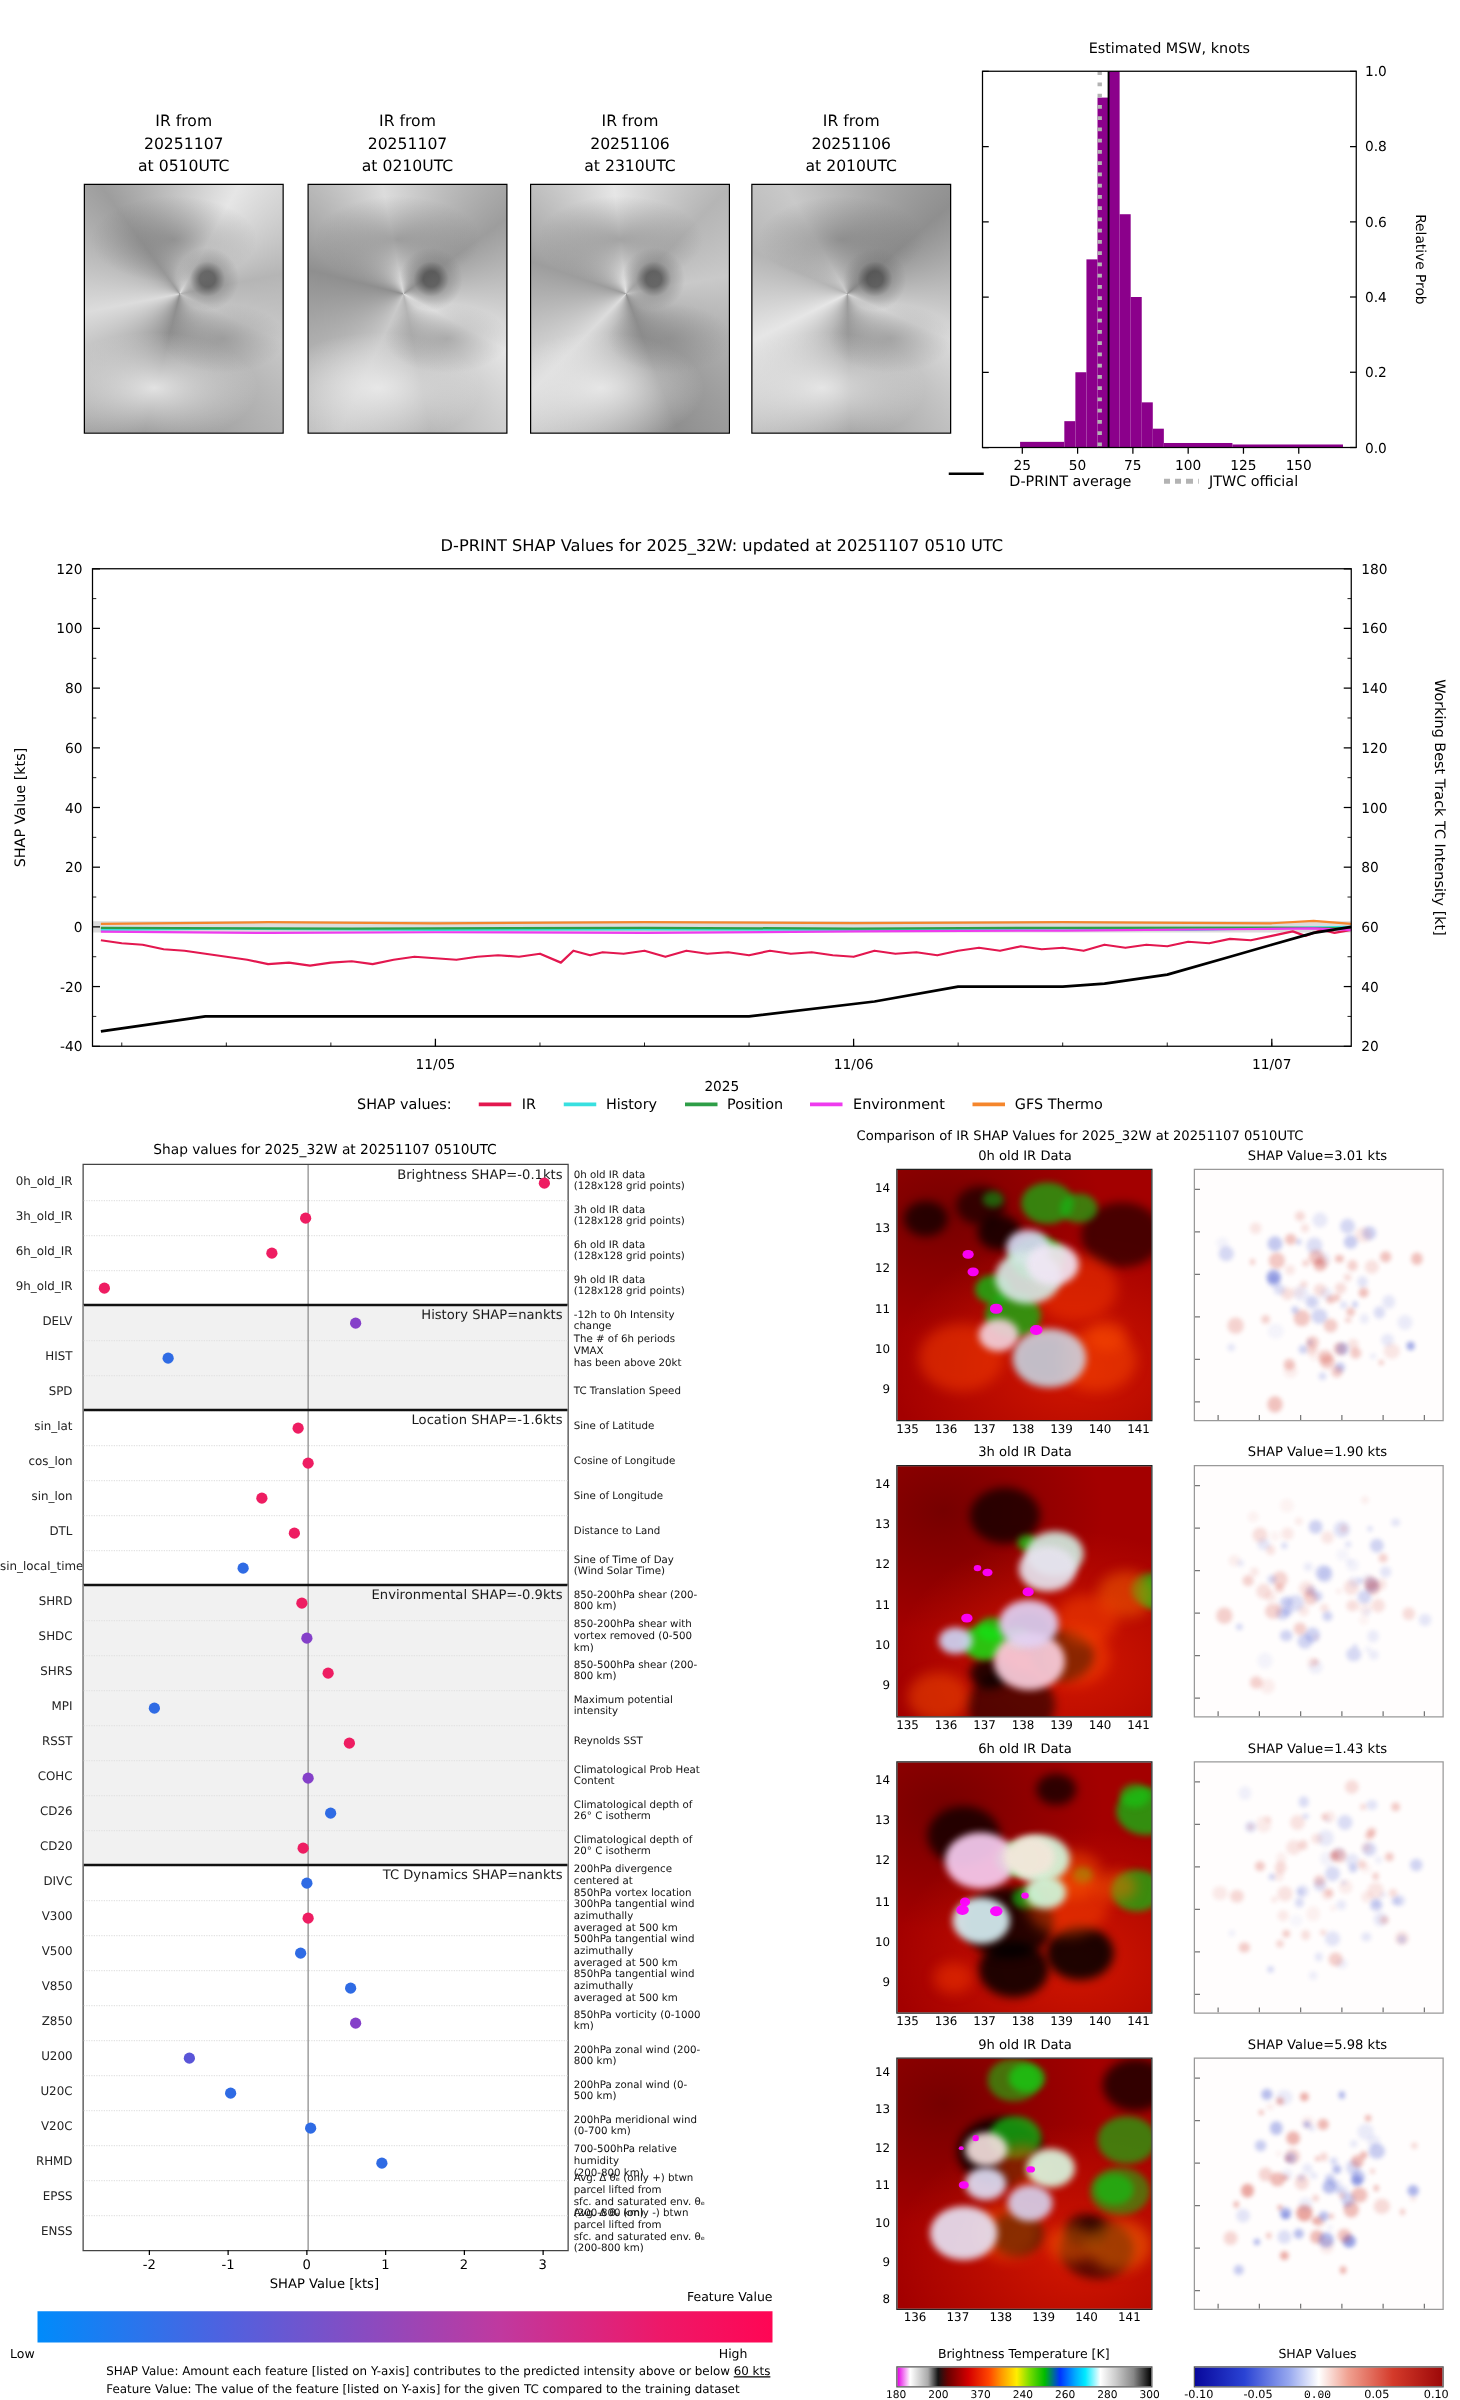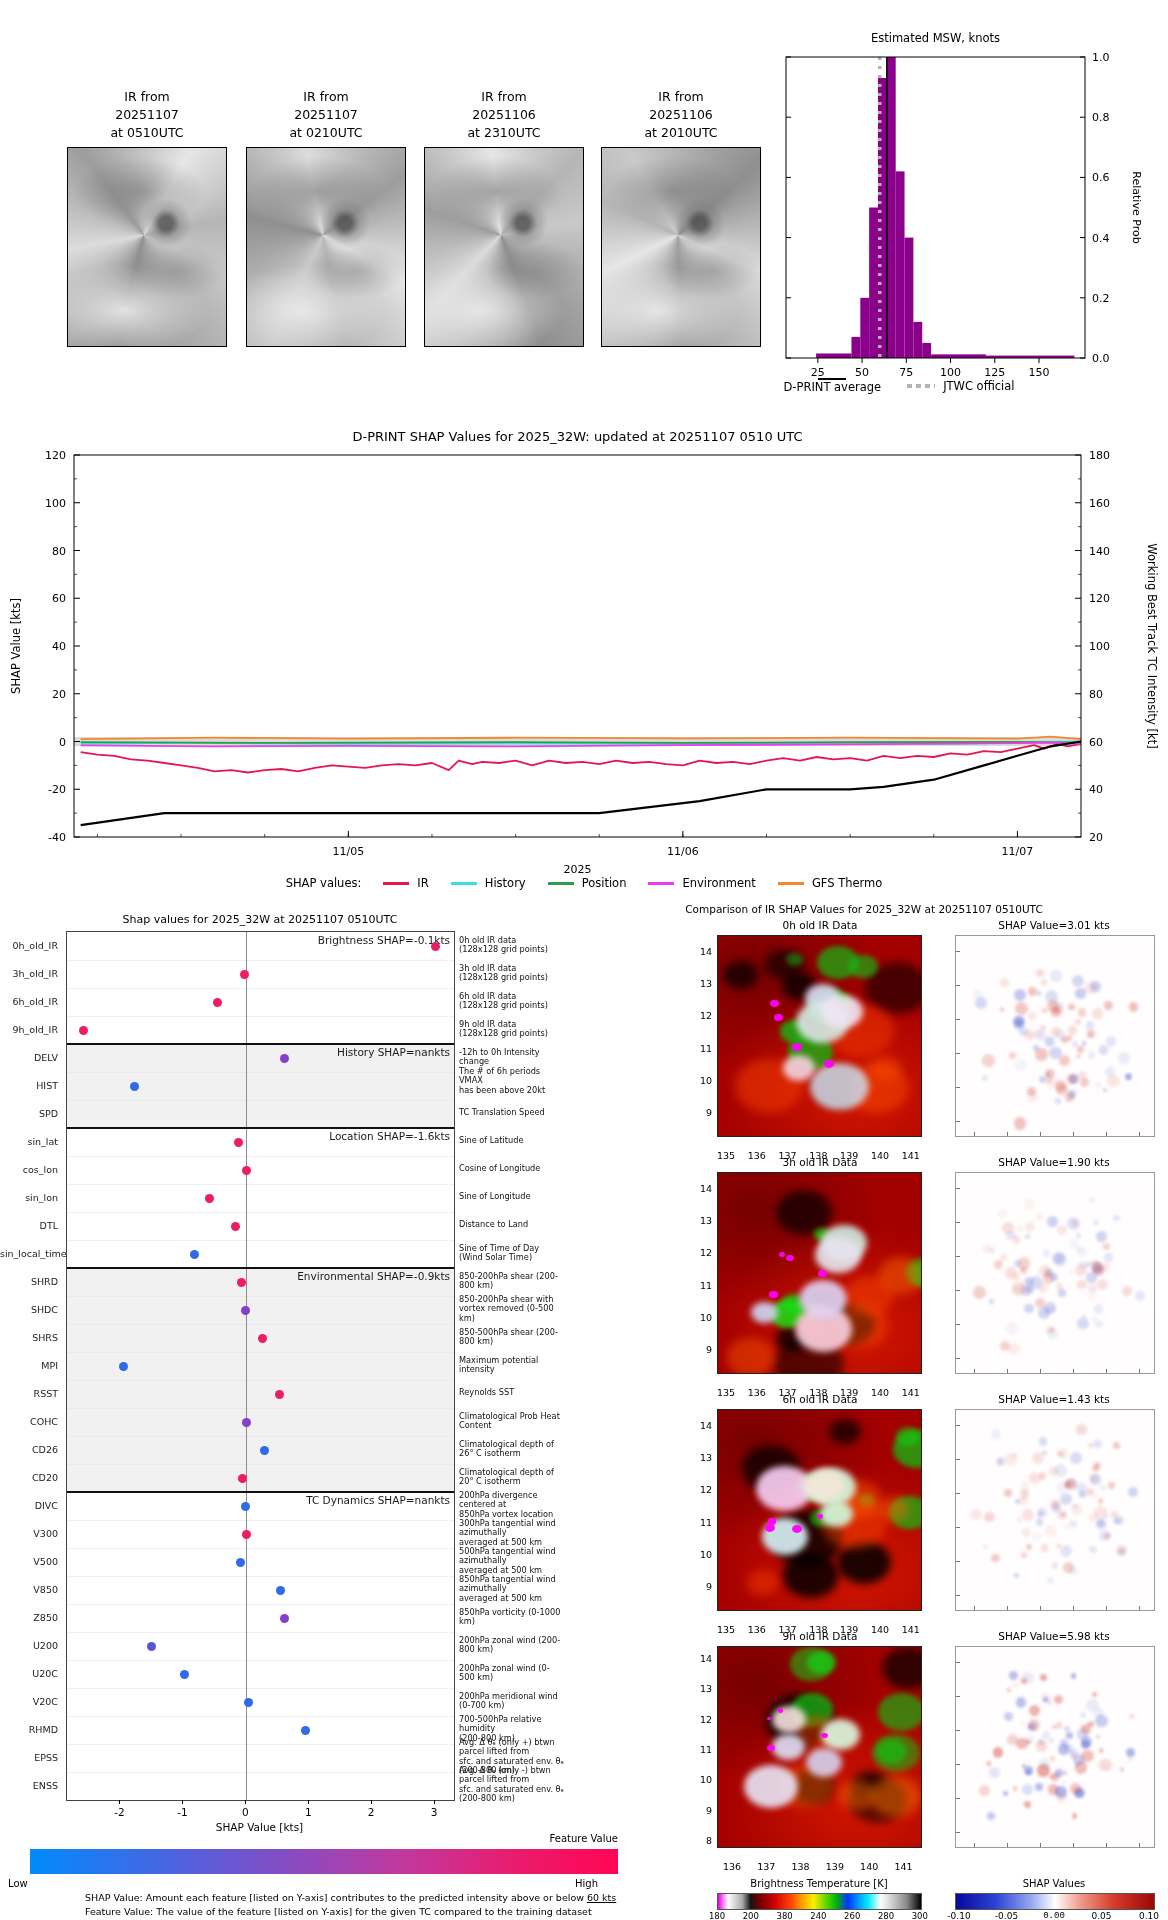--- a/index.html
+++ b/index.html
@@ -55,21 +55,21 @@
   .ir-map{position:absolute;width:203px;height:200px;border:1px solid #222;overflow:hidden;
     background-image:
       radial-gradient(120% 90% at 70% 80%, rgba(255,45,0,.5), transparent 60%),
       radial-gradient(90% 70% at 18% 18%, rgba(110,0,0,.85), transparent 70%),
       linear-gradient(#a30000,#a30000);}
   .shap-map{position:absolute;width:198px;height:200px;border:1px solid #999;background:#fffdfd;overflow:hidden;}
   .blob{position:absolute;border-radius:50%;}
   .lat-box{position:absolute;width:20px;height:200px;}
   .lat-lab{position:absolute;right:2px;font-size:9.5px;text-align:right;transform:translateY(-50%);}
   .lon-box{position:absolute;height:13px;}
-  .lon-lab{position:absolute;font-size:9.5px;transform:translateX(-50%);margin-top:12px;}
+  .lon-lab{position:absolute;font-size:9.5px;transform:translateX(-50%);}
   .map-tick{position:absolute;background:#777;}
   #bt-label{position:absolute;left:689px;top:1878px;width:260px;text-align:center;font-size:10px;}
   #bt-bar{position:absolute;left:717px;top:1893px;width:203px;height:15px;border:1px solid #555;
     background:linear-gradient(90deg,#e500e5 0%,#ffffff 5%,#aaaaaa 12%,#141414 16%,#6b0000 20%,#d40000 28%,#ff4500 36%,#ff9900 41%,#ffee00 47%,#7add00 52%,#00bb00 58%,#0033ff 64%,#00aaff 70%,#00eaff 74%,#ffffff 80%,#cccccc 86%,#888888 93%,#000000 100%);}
   #bt-ticks{position:absolute;left:707px;top:1911px;width:223px;height:10px;}
   .bt-t{position:absolute;font-size:8.5px;transform:translateX(-50%);}
   #shapcb-label{position:absolute;left:955px;top:1878px;width:198px;text-align:center;font-size:10px;}
   #shapcb-bar{position:absolute;left:955px;top:1893px;width:198px;height:15px;border:1px solid #555;
     background:linear-gradient(90deg,#08089c,#2a43d4 20%,#97a8ef 38%,#ffffff 50%,#f0a090 62%,#d43a2a 80%,#9c0808 100%);}
   #shapcb-ticks{position:absolute;left:945px;top:1911px;width:218px;height:10px;}
@@ -157,21 +157,21 @@
       <line x1="136.30769230769232" y1="330" x2="136.30769230769232" y2="335" stroke="#000" stroke-width="1"></line>
       <text x="136.30769230769232" y="348" text-anchor="middle" font-size="11">75</text>
       <line x1="180.53846153846155" y1="330" x2="180.53846153846155" y2="335" stroke="#000" stroke-width="1"></line>
       <text x="180.53846153846155" y="348" text-anchor="middle" font-size="11">100</text>
       <line x1="224.76923076923077" y1="330" x2="224.76923076923077" y2="335" stroke="#000" stroke-width="1"></line>
       <text x="224.76923076923077" y="348" text-anchor="middle" font-size="11">125</text>
       <line x1="269" y1="330" x2="269" y2="335" stroke="#000" stroke-width="1"></line>
       <text x="269" y="348" text-anchor="middle" font-size="11">150</text>
     </svg>
   <div id="hist-legend">
-      <div style="display: flex; align-items: center; gap: 0; flex-direction: column;">
+      <div style="display: flex; align-items: flex-start; gap: 20px;">
         <div class="leg-line"></div>
         <div>D-PRINT average</div>
       </div>
       <div style="display: flex; align-items: center; gap: 8px;">
         <div class="leg-dash"></div>
         <div>JTWC official</div>
       </div>
     </div>
 
   <svg id="ts-svg" width="1168" height="460">
@@ -1040,21 +1040,21 @@
         <div class="map-tick" style="left: 183px; bottom: 0px; width: 1px; height: 4px;"></div>
         <div class="map-tick" style="top: 185px; left: 0px; width: 4px; height: 1px;"></div>
       </div>
     </div>
 
   <div id="bt-label">Brightness Temperature [K]</div>
   <div id="bt-bar"></div>
   <div id="bt-ticks">
       <div class="bt-t" style="left: 10px;">180</div>
       <div class="bt-t" style="left: 43.8px;">200</div>
-      <div class="bt-t" style="left: 77.6px;">380</div>
+      <div class="bt-t" style="left: 77.6px;">370</div>
       <div class="bt-t" style="left: 111.4px;">240</div>
       <div class="bt-t" style="left: 145.2px;">260</div>
       <div class="bt-t" style="left: 179px;">280</div>
       <div class="bt-t" style="left: 212.8px;">300</div>
     </div>
   <div id="shapcb-label">SHAP Values</div>
   <div id="shapcb-bar"></div>
   <div id="shapcb-ticks">
       <div class="scb-t" style="left: 14px;">-0.10</div>
       <div class="scb-t" style="left: 61.5px;">-0.05</div>

